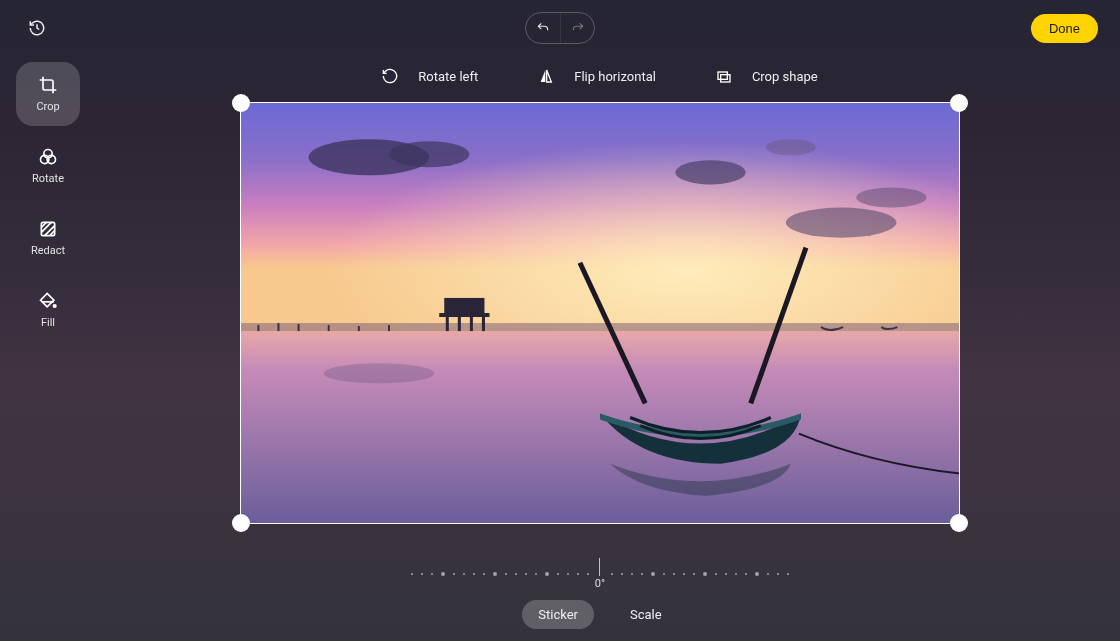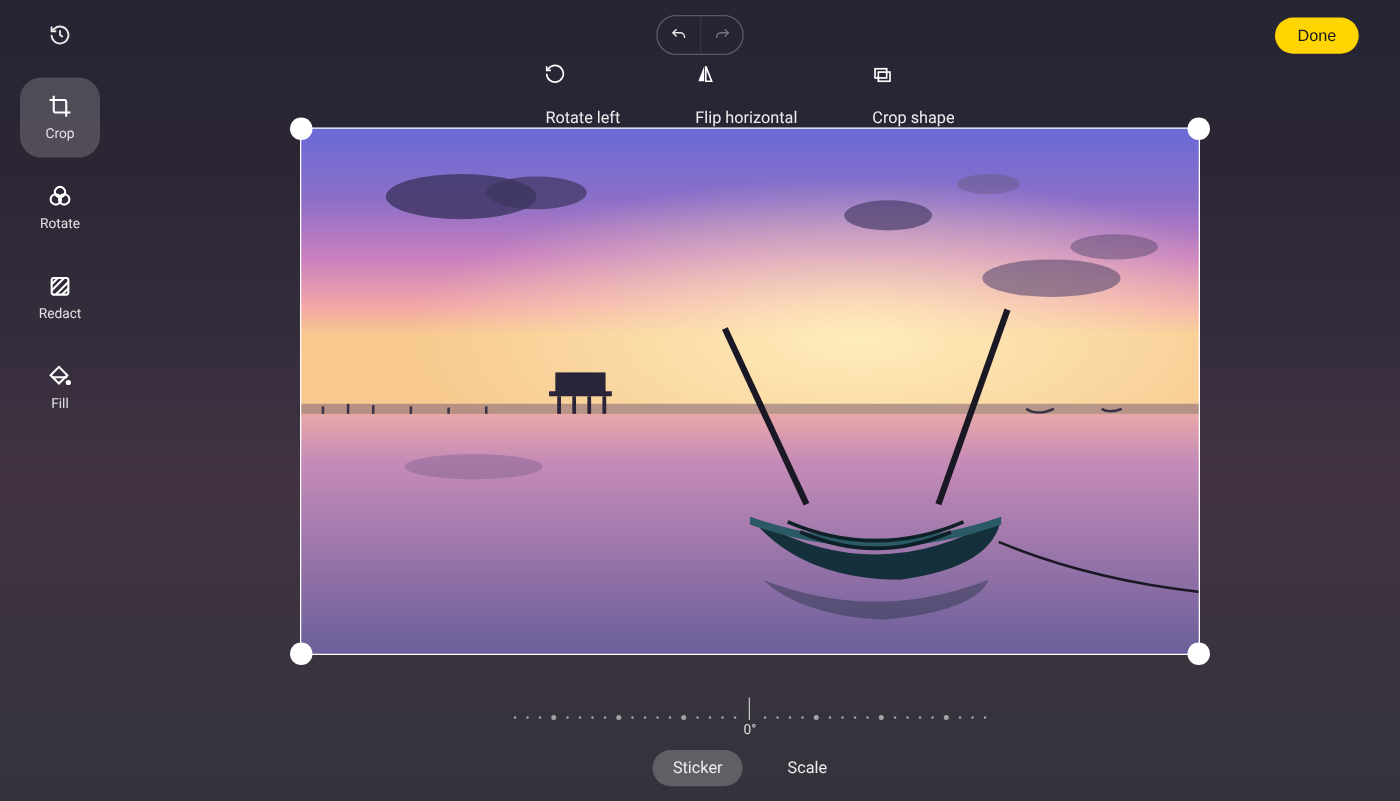--- a/index.html
+++ b/index.html
@@ -17,21 +17,21 @@
   inset: 0;
   background: rgba(20, 20, 28, 0.55);
 }
 
 .topbar {
   position: absolute;
   top: 0; left: 0; right: 0;
   height: 56px;
   display: flex;
   align-items: center;
-  padding: 0 33px;
+  padding: 0 22px;
 }
 .history-btn {
   width: 30px; height: 30px;
   display: flex; align-items: center; justify-content: center;
   border-radius: 6px;
   cursor: pointer;
 }
 .undo-redo {
   position: absolute;
   left: 50%;
@@ -96,24 +96,23 @@
   display: flex;
   justify-content: center;
   gap: 60px;
   align-items: center;
   height: 28px;
   font-size: 13px;
   color: #eee;
 }
 .action {
   display: flex;
-  align-items: flex-start;
+  align-items: flex-end;
   gap: 20px;
   cursor: pointer;
-  flex-direction: column;
 }
 
 
 .canvas-wrap {
   position: absolute;
   top: 94px;
   left: 232px;
   width: 736px;
   height: 438px;
 }

